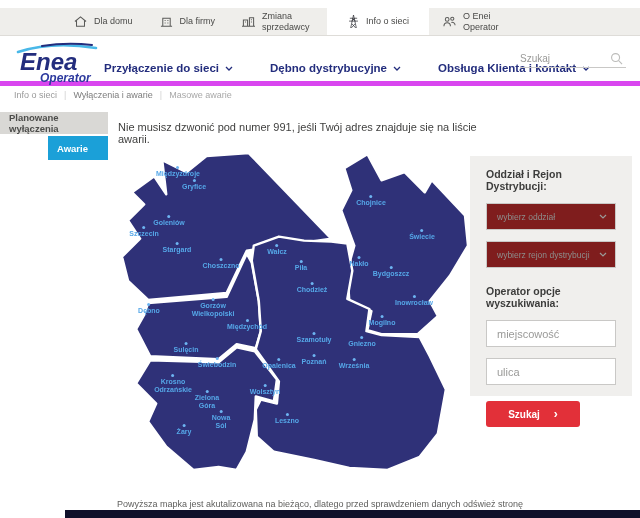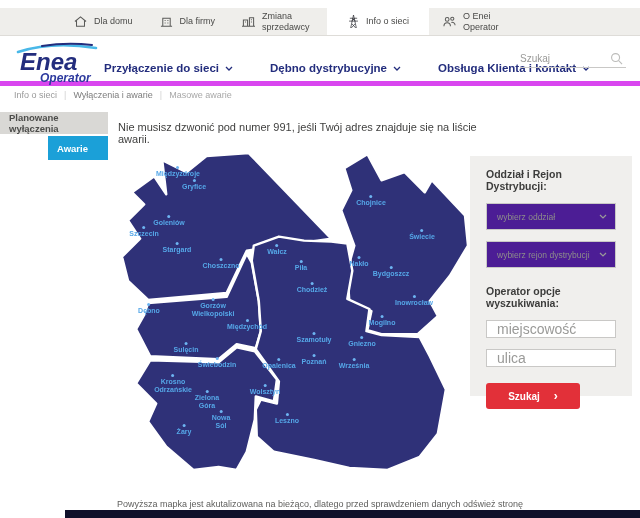--- a/index.html
+++ b/index.html
@@ -63,26 +63,26 @@
   .city .dot{display:block;width:3px;height:3px;border-radius:50%;
     background:#6db4f2;margin:0 auto 1px auto;}
   .city .cname{font-size:7px;font-weight:bold;color:var(--citylbl);
     white-space:pre-line;line-height:1.15;display:block;}
 
   
   .panel{position:absolute;left:470px;top:156px;width:162px;height:240px;
     background:var(--panelbg);padding:12px 16px;}
   .ptitle{font-size:10.5px;font-weight:bold;color:#3c3c3b;}
   .ptitle.second{margin-top:17px;}
-  .pselect{margin-top:11px;height:27px;background:#4c1d95;border:1px solid #c9c8c6;
+  .pselect{margin-top:11px;height:27px;background:#7f1d1d;border:1px solid #c9c8c6;
     display:flex;align-items:center;justify-content:space-between;
     padding:0 8px 0 10px;cursor:pointer;}
   .pselect .sel-label{font-size:8.5px;color:#8d8d8b;}
-  .pinput{margin-top:11px;height:18px;width:100%;background:#fff;
-    border:1px solid #c9c8c6;font-size:14px;color:#555;padding:0 10px;
+  .pinput{margin-top:11px;height:27px;width:100%;background:#fff;
+    border:1px solid #c9c8c6;font-size:11px;color:#555;padding:0 10px;
     font-family:"Liberation Sans",sans-serif;display:block;outline:none;}
   .pinput::placeholder{color:#9a9a98;}
   .pbutton{margin-top:16px;width:94px;height:26px;background:var(--red);
     border:none;border-radius:3px;color:#fff;font-size:10px;font-weight:bold;
     display:flex;align-items:center;justify-content:center;gap:14px;
     cursor:pointer;font-family:"Liberation Sans",sans-serif;}
   .pbutton .arr{font-size:12px;font-weight:bold;line-height:1;}
 
   
   .footnote{position:absolute;left:0;top:499px;width:640px;text-align:center;

